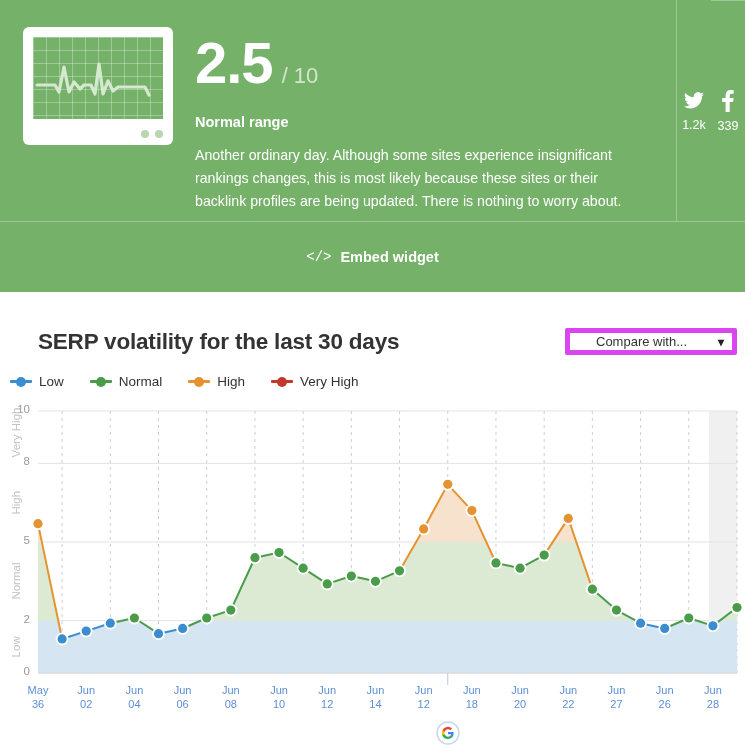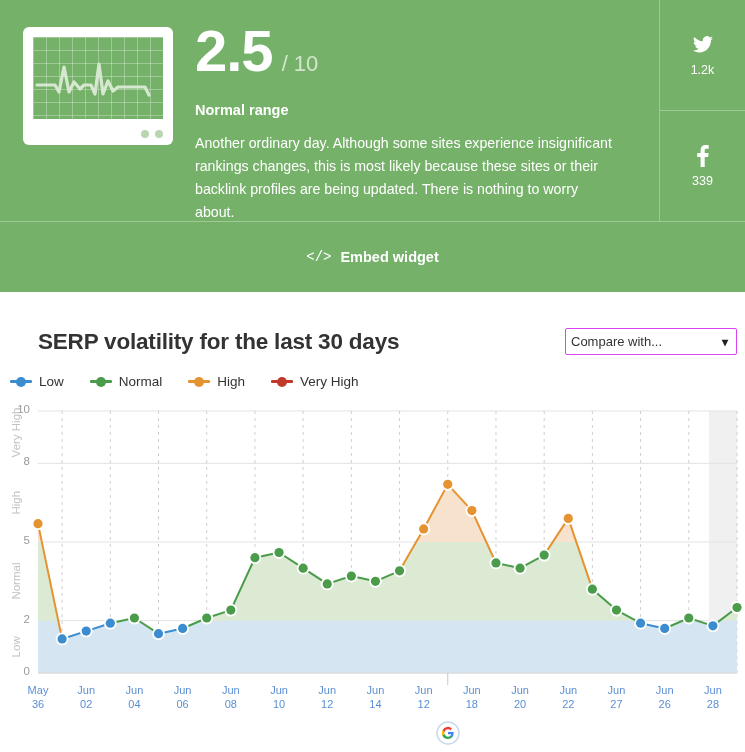--- a/index.html
+++ b/index.html
@@ -73,20 +73,21 @@
   }
 
   .hero-text { flex: 1; padding-right: 40px; }
   .score-line { display: flex; align-items: baseline; }
   .score-value {
     font-size: 58px;
     font-weight: bold;
     color: #ffffff;
     line-height: 1;
     letter-spacing: -1px;
+    margin-top: 12px;
   }
   .score-max {
     font-size: 22px;
     color: #d3e5cd;
     margin-left: 9px;
     font-weight: normal;
   }
   .range-label {
     margin-top: 22px;
     font-size: 14.5px;
@@ -95,24 +96,24 @@
   }
   .range-desc {
     margin-top: 14px;
     font-size: 14.2px;
     line-height: 1.62;
     color: #ffffff;
     max-width: 432px;
   }
 
   .hero-social {
-    width: 86px;
+    width: 69px;
     border-left: 1px solid rgba(255,255,255,0.30);
     display: flex;
-    flex-direction: column;
+    flex-direction: row;
   }
   .social-cell {
     flex: 1;
     display: flex;
     flex-direction: column;
     align-items: center;
     justify-content: center;
     color: #ffffff;
   }
   .social-cell + .social-cell { border-top: 1px solid rgba(255,255,255,0.30); }
@@ -144,27 +145,27 @@
   .chart-title {
     font-size: 22.5px;
     font-weight: bold;
     color: #333333;
     letter-spacing: -0.2px;
     margin-left: 30px;
   }
   .compare-select {
     width: 172px;
     height: 27px;
-    border: 1px solid #d946ef;
+    border: 5px solid #d946ef;
     background: #ffffff;
     border-radius: 2px;
     display: flex;
     align-items: center;
     justify-content: space-between;
-    padding: 0 8px 0 5px;
+    padding: 0 8px 0 26px;
     font-size: 13px;
     color: #333333;
     cursor: pointer;
   }
   .chev { font-size: 12px; color: #222; font-weight: bold; }
 
   .legend {
     display: flex;
     gap: 26px;
     padding: 19px 0 0 10px;

